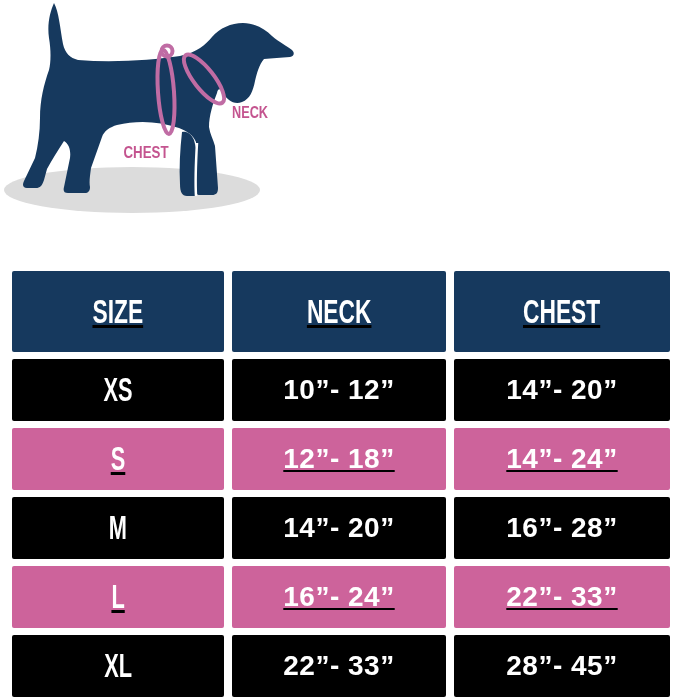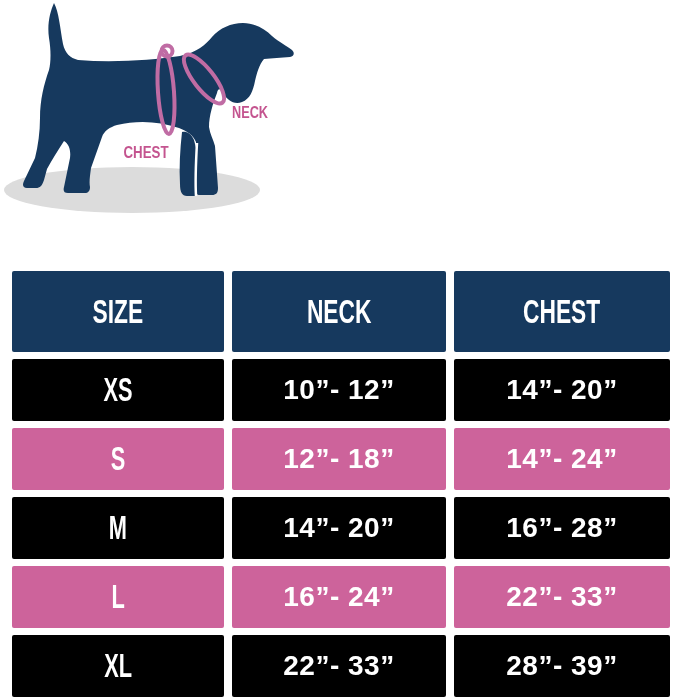--- a/index.html
+++ b/index.html
@@ -23,21 +23,21 @@
     margin-top:30px; text-align:center; color:#CB66A0; font-weight:bold;
     font-size:22px; line-height:35px; transform:translateX(-4px) scaleX(0.88);
     transform-origin:center top; white-space:nowrap;
   }
 
   
   .size-table {
     display:grid; margin:0 15px 0 12px;
     grid-template-columns:212px 214px 216px;
     grid-template-rows:81px repeat(5, 62px);
-    column-gap:8px; row-gap:7px;
+    column-gap:8px; row-gap:7px;text-decoration:underline;
   }
   .trow { display:contents; }
   .cell {
     display:flex; align-items:center; justify-content:center;
     color:#ffffff; font-weight:bold; border-radius:2px;
   }
   .cell.head  { background:#16395E; font-size:34px; }
   .cell.gray  { background:#000000; }
   .cell.pink  { background:#CD639B; }
   .cell.value { font-size:28px; letter-spacing:0.5px; }
@@ -164,17 +164,17 @@
         </div>
       <div class="cell pink value">16”- 24”</div>
       <div class="cell pink value">22”- 33”</div>
     </div>
 
     <div class="trow">
       <div class="cell gray">
         <span class="cond-size">XL</span>
         </div>
       <div class="cell gray value">22”- 33”</div>
-      <div class="cell gray value">28”- 39”</div>
+      <div class="cell gray value">28”- 45”</div>
     </div>
 
   </div>
 </div>
 
 </body></html>

